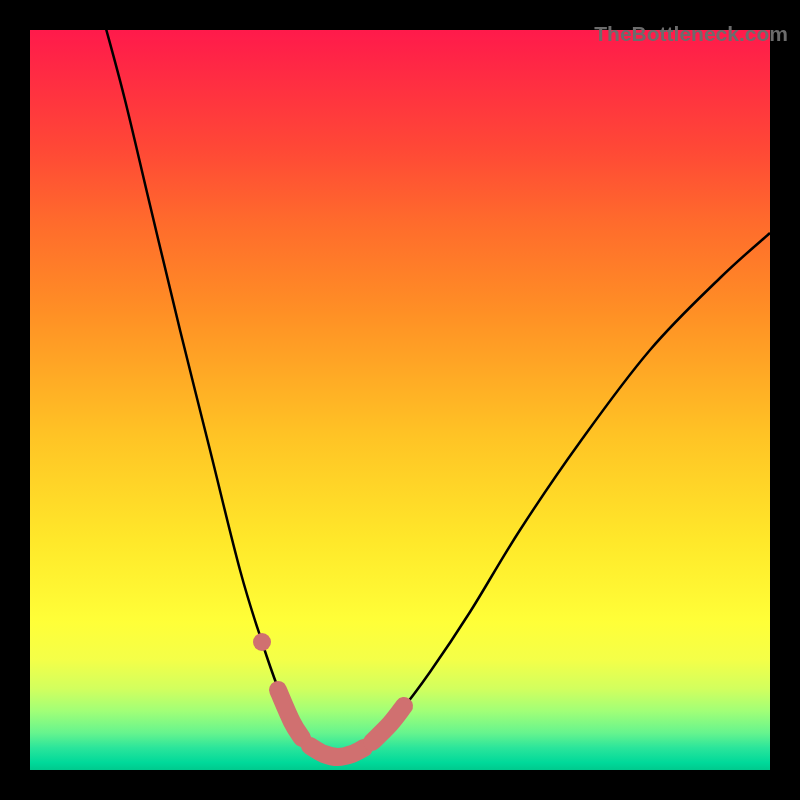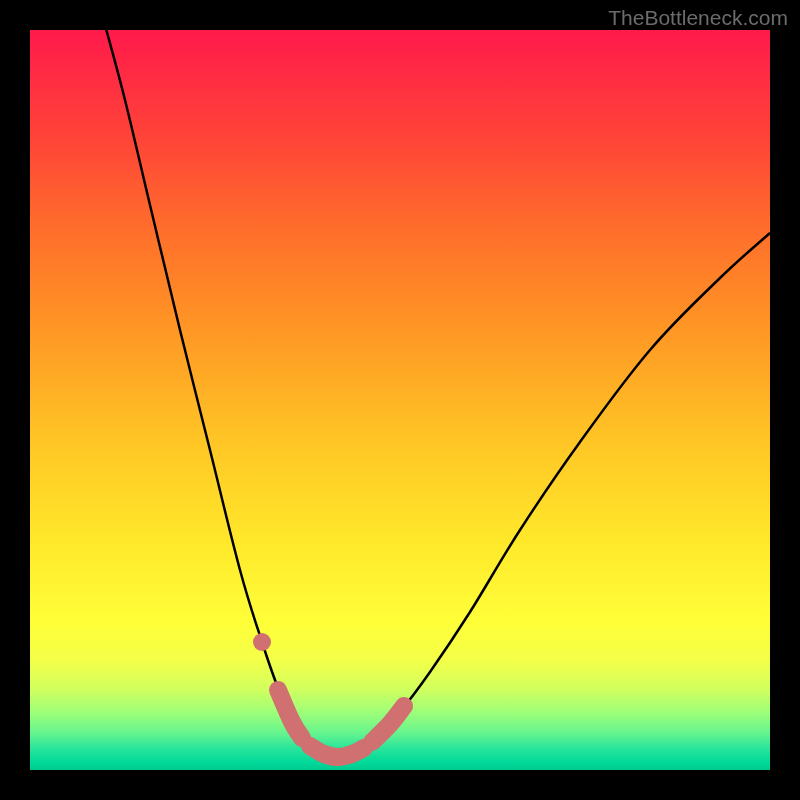--- a/index.html
+++ b/index.html
@@ -30,25 +30,25 @@
       #d2ff5e 89%,
       #a2ff77 92%,
       #66f48e 95%,
       #2be59b 97%,
       #00d99a 99%,
       #00c98d 100%
     );
   }
   .watermark {
     position: absolute;
-    top: 6px;
+    top: 22px;
     right: 12px;
     font-family: Arial, Helvetica, sans-serif;
     font-size: 21px;
-    font-weight: 400;
+    font-weight: 700;
     color: #6c6c6c;
   }
   svg.curve {
     position: absolute;
     left: 0;
     top: 0;
     width: 740px;
     height: 740px;
   }
   .curve-line {

